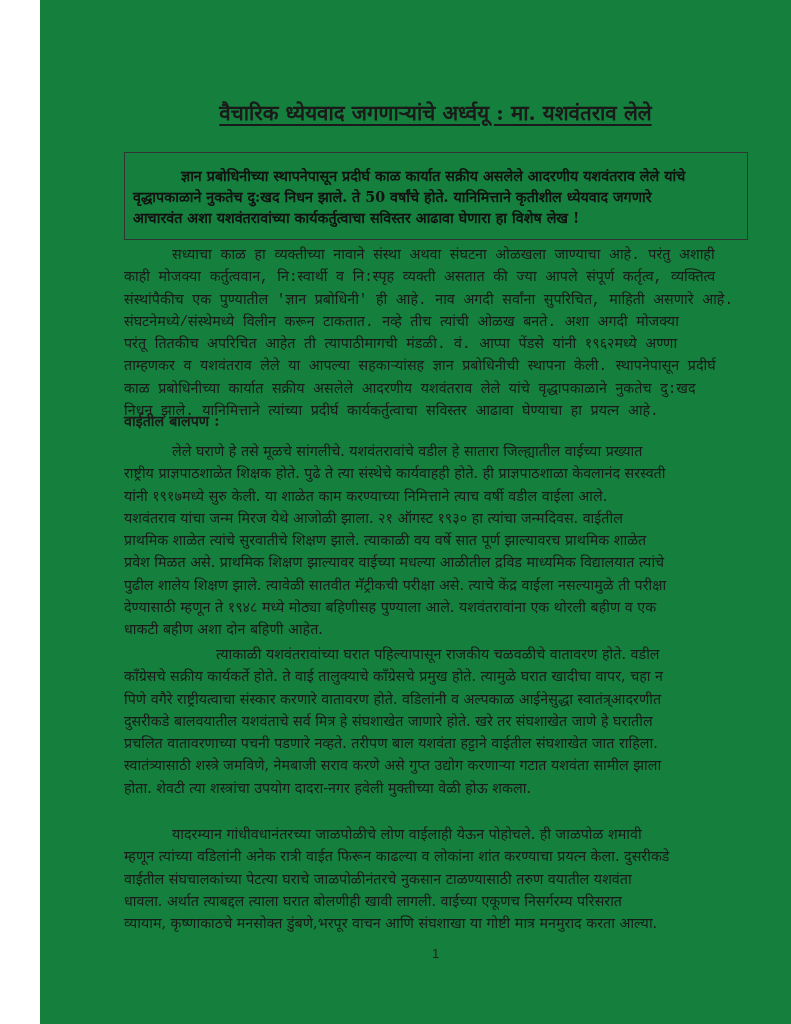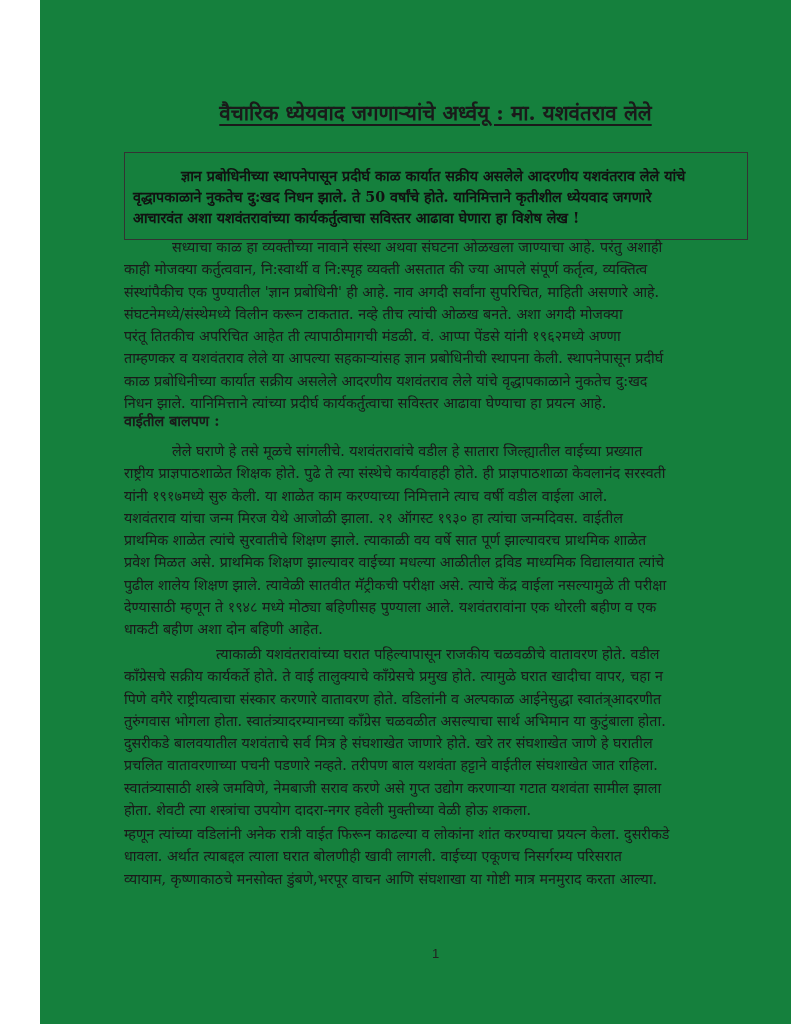--- a/index.html
+++ b/index.html
@@ -26,21 +26,21 @@
 <div class="page">
 
   <div class="title">वैचारिक  ध्येयवाद जगणाऱ्यांचे अर्ध्वयू  : मा. यशवंतराव लेले</div>
 
   <div class="summary-box">
     <div class="line indent">ज्ञान प्रबोधिनीच्या  स्थापनेपासून प्रदीर्घ काळ कार्यात सक्रीय  असलेले आदरणीय यशवंतराव लेले यांचे</div>
     <div class="line">वृद्धापकाळाने नुकतेच दु:खद निधन झाले. ते 50  वर्षांचे होते. यानिमित्ताने  कृतीशील ध्येयवाद जगणारे</div>
     <div class="line">आचारवंत अशा यशवंतरावांच्या कार्यकर्तुत्वाचा सविस्तर  आढावा घेणारा हा विशेष लेख !</div>
   </div>
 
-  <div class="body-text" style="top:236px;">
+  <div class="body-text" style="top:244px;font-family:Liberation Mono, monospace;">
     <span class="line indent">सध्याचा काळ हा व्यक्तीच्या नावाने संस्था अथवा  संघटना ओळखला जाण्याचा आहे. परंतु अशाही</span>
     <span class="line">काही मोजक्या कर्तुत्ववान, नि:स्वार्थी व नि:स्पृह व्यक्ती असतात की ज्या आपले संपूर्ण कर्तृत्व, व्यक्तित्व</span>
     <span class="line">संस्थांपैकीच एक पुण्यातील 'ज्ञान प्रबोधिनी' ही  आहे. नाव अगदी सर्वांना सुपरिचित, माहिती असणारे आहे.</span>
     <span class="line">संघटनेमध्ये/संस्थेमध्ये विलीन करून टाकतात. नव्हे तीच त्यांची ओळख बनते. अशा अगदी मोजक्या</span>
     <span class="line">परंतू तितकीच अपरिचित आहेत ती त्यापाठीमागची मंडळी. वं. आप्पा पेंडसे यांनी १९६२मध्ये अण्णा</span>
     <span class="line">ताम्हणकर व यशवंतराव लेले या आपल्या सहकाऱ्यांसह ज्ञान प्रबोधिनीची स्थापना केली. स्थापनेपासून प्रदीर्घ</span>
     <span class="line">काळ प्रबोधिनीच्या  कार्यात सक्रीय  असलेले आदरणीय यशवंतराव लेले यांचे  वृद्धापकाळाने नुकतेच दु:खद</span>
     <span class="line">निधन झाले. यानिमित्ताने त्यांच्या प्रदीर्घ कार्यकर्तुत्वाचा सविस्तर आढावा घेण्याचा हा प्रयत्न आहे.</span>
   </div>
 
@@ -55,27 +55,28 @@
     <span class="line">प्रवेश मिळत असे. प्राथमिक शिक्षण झाल्यावर वाईच्या मधल्या आळीतील द्रविड माध्यमिक विद्यालयात त्यांचे</span>
     <span class="line">पुढील शालेय शिक्षण झाले. त्यावेळी सातवीत   मॅट्रीकची परीक्षा असे. त्याचे केंद्र वाईला नसल्यामुळे ती परीक्षा</span>
     <span class="line">देण्यासाठी म्हणून ते १९४८ मध्ये मोठ्या बहिणीसह पुण्याला आले. यशवंतरावांना एक थोरली बहीण व एक</span>
     <span class="line">धाकटी बहीण अशा  दोन बहिणी आहेत.</span>
   </div>
 
   <div class="body-text" style="top:643px;">
     <span class="line indent2">त्याकाळी यशवंतरावांच्या घरात पहिल्यापासून राजकीय चळवळीचे वातावरण होते. वडील</span>
     <span class="line">कॉंग्रेसचे सक्रीय कार्यकर्ते होते. ते वाई तालुक्याचे कॉंग्रेसचे प्रमुख होते. त्यामुळे घरात खादीचा वापर, चहा न</span>
     <span class="line">पिणे वगैरे राष्ट्रीयत्वाचा संस्कार करणारे वातावरण होते. वडिलांनी व अल्पकाळ आईनेसुद्धा स्वातंत्र्आदरणीत</span>
-    <span class="line">तुरुंगवास भोगला होता. स्वातंत्र्यादरम्यानच्या कॉंग्रेस चळवळीत असल्याचा सार्थ अभिमान या कुटुंबाला होता.</span>
     <span class="line">दुसरीकडे बालवयातील यशवंताचे सर्व मित्र हे संघशाखेत जाणारे होते. खरे तर संघशाखेत जाणे हे घरातील</span>
     <span class="line">प्रचलित वातावरणाच्या पचनी पडणारे नव्हते. तरीपण बाल यशवंता हट्टाने वाईतील संघशाखेत  जात राहिला.</span>
     <span class="line">स्वातंत्र्यासाठी शस्त्रे जमविणे, नेमबाजी सराव करणे असे गुप्त उद्योग करणाऱ्या गटात यशवंता सामील झाला</span>
     <span class="line">होता. शेवटी त्या शस्त्रांचा उपयोग दादरा-नगर हवेली मुक्तीच्या वेळी होऊ शकला.</span>
   </div>
 
   <div class="body-text" style="top:823px;">
+    <span class="line indent">यादरम्यान गांधीवधानंतरच्या जाळपोळीचे लोण वाईलाही येऊन पोहोचले. ही जाळपोळ शमावी</span>
     <span class="line">म्हणून त्यांच्या वडिलांनी अनेक रात्री वाईत फिरून काढल्या व लोकांना शांत करण्याचा प्रयत्न केला. दुसरीकडे</span>
+    <span class="line">वाईतील संघचालकांच्या  पेटत्या घराचे जाळपोळीनंतरचे नुकसान  टाळण्यासाठी तरुण वयातील यशवंता</span>
     <span class="line">धावला. अर्थात त्याबद्दल त्याला  घरात बोलणीही खावी लागली. वाईच्या एकूणच निसर्गरम्य  परिसरात</span>
     <span class="line">व्यायाम, कृष्णाकाठचे मनसोक्त डुंबणे,भरपूर वाचन आणि संघशाखा या गोष्टी मात्र मनमुराद करता आल्या.</span>
   </div>
 
   <div class="page-number">1</div>
 </div>
 
 </body></html>

